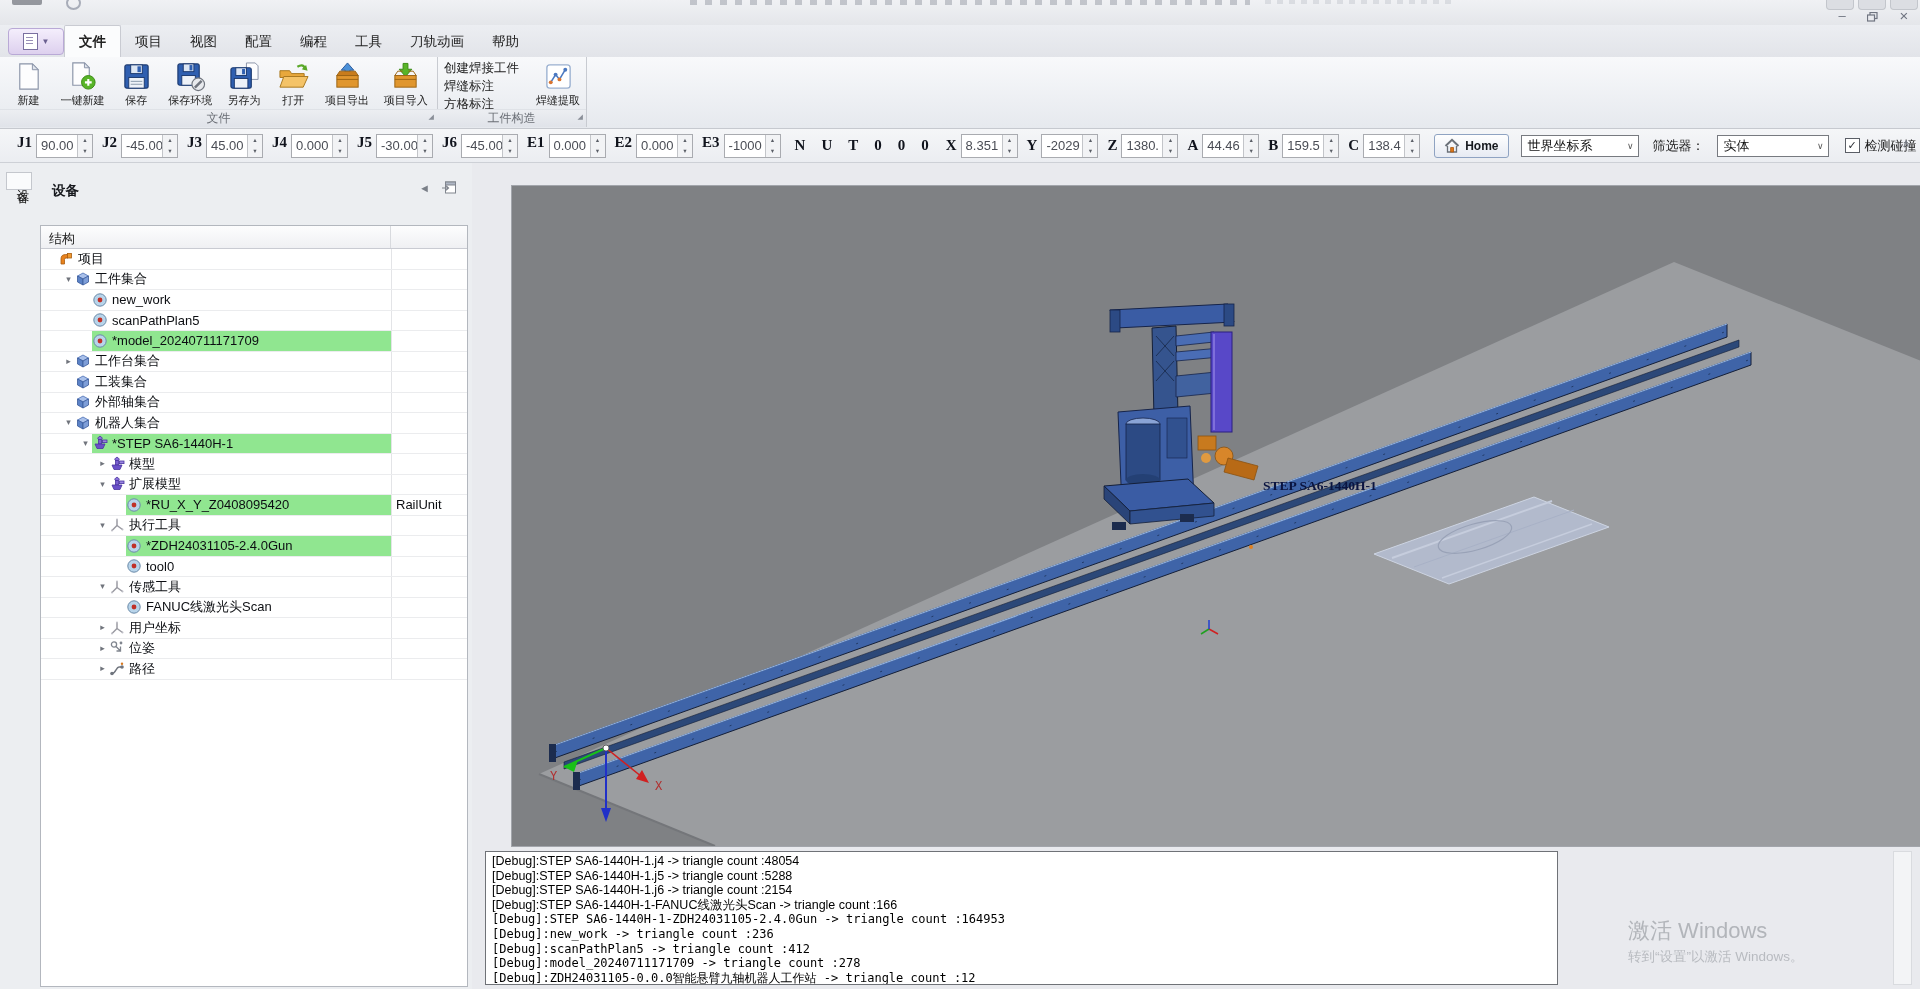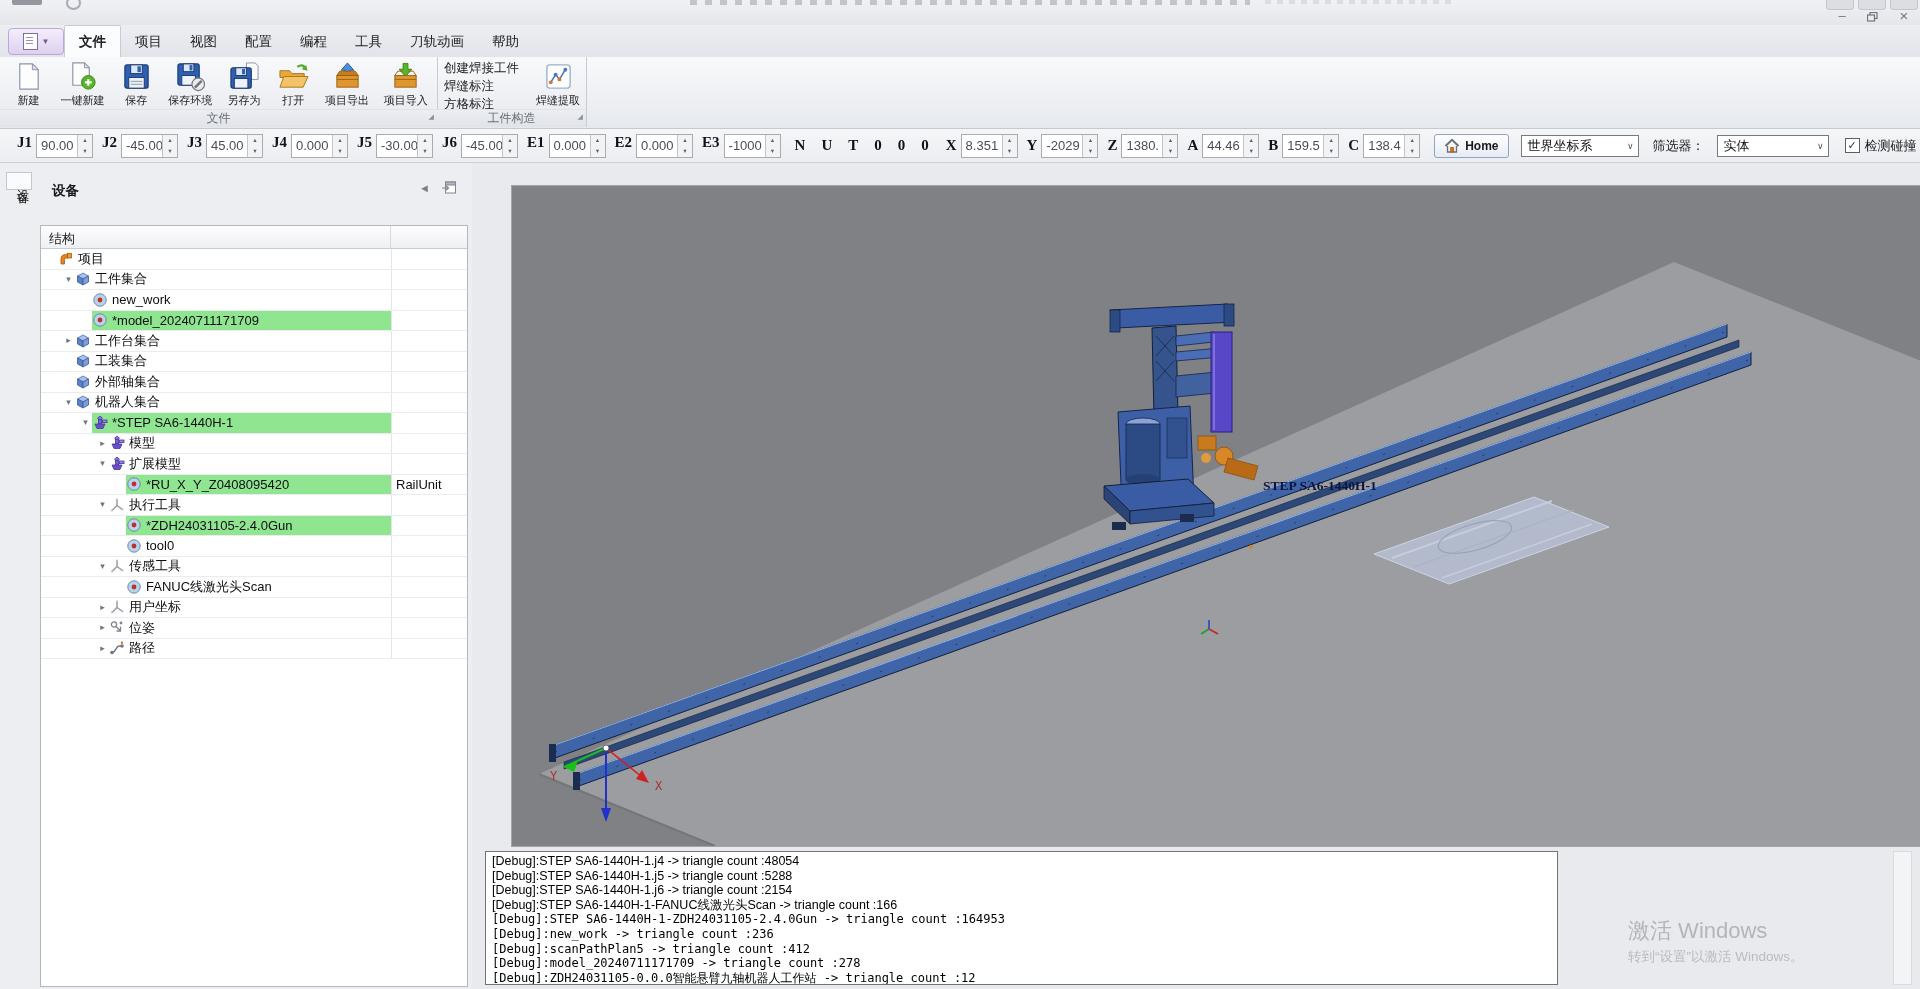--- a/index.html
+++ b/index.html
@@ -479,20 +479,34 @@
                   <circle cx="8" cy="8" r="2.4" fill="#c03028"></circle>
                 </svg>
               </span>
               <span class="tlabel">new_work</span>
             </div>
             <div class="tcol2"></div>
           </div>
           <div class="trow">
             <span class="indent" style="width: 38px;"></span>
             <span class="expander"></span>
+            <div class="tcell">
+              <span class="ticon">
+                <svg viewBox="0 0 16 16">
+                  <circle cx="8" cy="8" r="6.2" fill="#b8d4ea" stroke="#6a8aa8" stroke-width="1"></circle>
+                  <circle cx="8" cy="8" r="2.4" fill="#c03028"></circle>
+                </svg>
+              </span>
+              <span class="tlabel">scanPathPlan5</span>
+            </div>
+            <div class="tcol2"></div>
+          </div>
+          <div class="trow">
+            <span class="indent" style="width: 38px;"></span>
+            <span class="expander"></span>
             <div class="tcell hl">
               <span class="ticon">
                 <svg viewBox="0 0 16 16">
                   <circle cx="8" cy="8" r="6.2" fill="#b8d4ea" stroke="#6a8aa8" stroke-width="1"></circle>
                   <circle cx="8" cy="8" r="2.4" fill="#c03028"></circle>
                 </svg>
               </span>
               <span class="tlabel">*model_20240711171709</span>
             </div>
             <div class="tcol2"></div>

